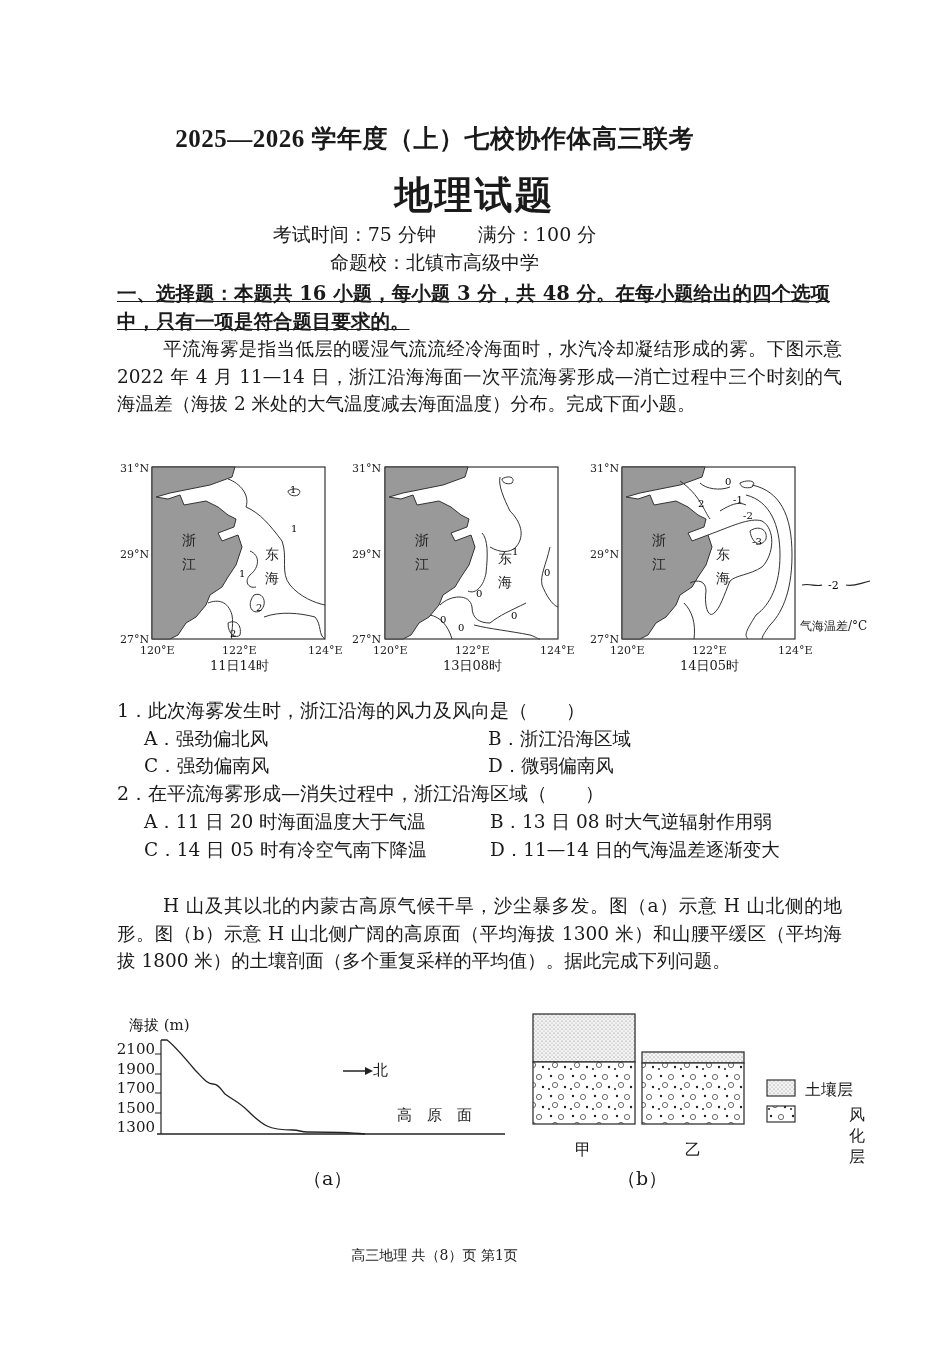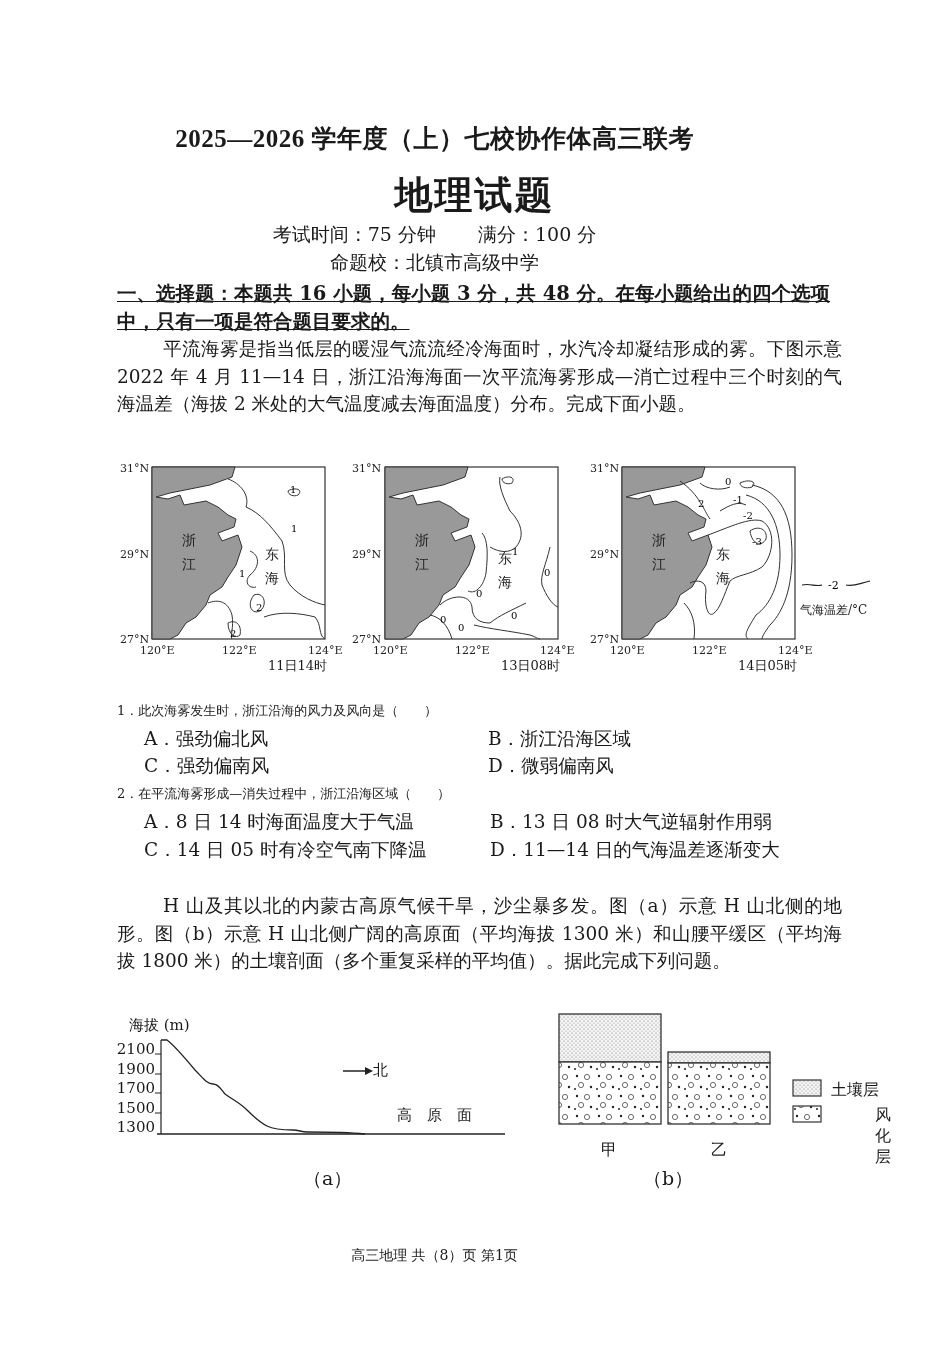--- a/index.html
+++ b/index.html
@@ -10,29 +10,29 @@
   .exam-title { top:122px; font-size:25px; font-weight:bold; font-family:"Liberation Serif","DejaVu Serif",serif; letter-spacing:0.5px; }
   .subject-title { top:170px; font-size:38px; font-weight:bold; letter-spacing:2px;margin-left:40px; }
   .meta1 { top:222px; font-size:19px; }
   .meta1 span.gap { display:inline-block; width:42px; }
   .meta2 { top:250px; font-size:19px; }
   .section { left:117px; top:280px; width:725px; font-size:19.5px; font-weight:bold; line-height:28px;text-decoration:underline; }
   .para { left:117px; width:725px; font-size:18.5px; line-height:27.5px; text-align:justify; }
   .para .indent { display:inline-block; width:46px; }
   .p1 { top:335px; }
   .p2 { top:892px; }
-  .q { left:117px; font-size:13px; line-height:27.5px; }
+  .q { left:117px; font-size:19px; line-height:27.5px; }
   .opt { font-size:18.5px; line-height:27.5px; }
   .maps { top:455px; left:110px; width:780px; height:230px; }
   .map { position:absolute; top:0; width:240px; height:230px; }
   .map svg { position:absolute; left:0; top:0; }
-  .map .cap { position:absolute; top:202px; left:42px; width:175px; text-align:right; font-size:13px; }
+  .map .cap { position:absolute; top:202px; left:42px; width:175px; text-align:center; font-size:13px; }
   .legend-map { position:absolute; left:690px; top:122px; width:100px; font-size:12px; }
   .fig-a { left:115px; top:1012px; width:400px; height:185px; }
-  .fig-b { left:551px; top:1012px; width:350px; height:185px; }
+  .fig-b { left:525px; top:1012px; width:350px; height:185px; }
   .cap-big { font-size:19px; }
   .footer { top:1247px; font-size:14px; }
 </style>
 </head>
 <body>
 
 <div class="abs center exam-title">2025—2026 学年度（上）七校协作体高三联考</div>
 <div class="abs center subject-title">地理试题</div>
 <div class="abs center meta1">
   <span>考试时间：75 分钟</span><span class="gap"></span><span>满分：100 分</span>
@@ -137,32 +137,32 @@
     </svg>
     <div class="cap">14日05时</div>
   </div>
 
   <div class="legend-map">
     <svg width="80" height="16">
       <path d="M2,8 C10,6 16,10 22,8" fill="none" stroke="#222" stroke-width="1.2"></path>
       <text x="28" y="12" font-size="11">-2</text>
       <path d="M46,8 C54,10 60,6 70,4" fill="none" stroke="#222" stroke-width="1.2"></path>
     </svg>
-    <div style="margin-top:6px">气海温差/°C</div>
+    <div style="margin-top:22px">气海温差/°C</div>
   </div>
 </div>
 
 <div class="abs q" style="top:697px">1．此次海雾发生时，浙江沿海的风力及风向是（　　）</div>
 <div class="abs opt" style="left:144px; top:725px">A．强劲偏北风</div>
 <div class="abs opt" style="left:488px; top:725px">B．浙江沿海区域</div>
 <div class="abs opt" style="left:144px; top:752px">C．强劲偏南风</div>
 <div class="abs opt" style="left:488px; top:752px">D．微弱偏南风</div>
 
 <div class="abs q" style="top:780px">2．在平流海雾形成—消失过程中，浙江沿海区域（　　）</div>
-<div class="abs opt" style="left:144px; top:808px">A．8 日 14 时海面温度大于气温</div>
+<div class="abs opt" style="left:144px; top:808px">A．11 日 20 时海面温度大于气温</div>
 <div class="abs opt" style="left:490px; top:808px">B．13 日 08 时大气逆辐射作用弱</div>
 <div class="abs opt" style="left:144px; top:836px">C．14 日 05 时有冷空气南下降温</div>
 <div class="abs opt" style="left:490px; top:836px">D．11—14 日的气海温差逐渐变大</div>
 
 <div class="abs para p2"><span class="indent"></span><span>H 山及其以北的内蒙古高原气候干旱，沙尘暴多发。图（a）示意 H 山北侧的地形。图（b）示意 H 山北侧广阔的高原面（平均海拔 1300 米）和山腰平缓区（平均海拔 1800 米）的土壤剖面（多个重复采样的平均值）。据此完成下列问题。</span></div>
 
 <div class="abs fig-a">
   <div style="position:absolute; left:14px; top:4px; font-size:15px;">海拔 (m)</div>
   <div style="position:absolute; left:0; top:28px; width:40px; font-size:15px; line-height:19.5px; text-align:right;">
     <div>2100</div>

